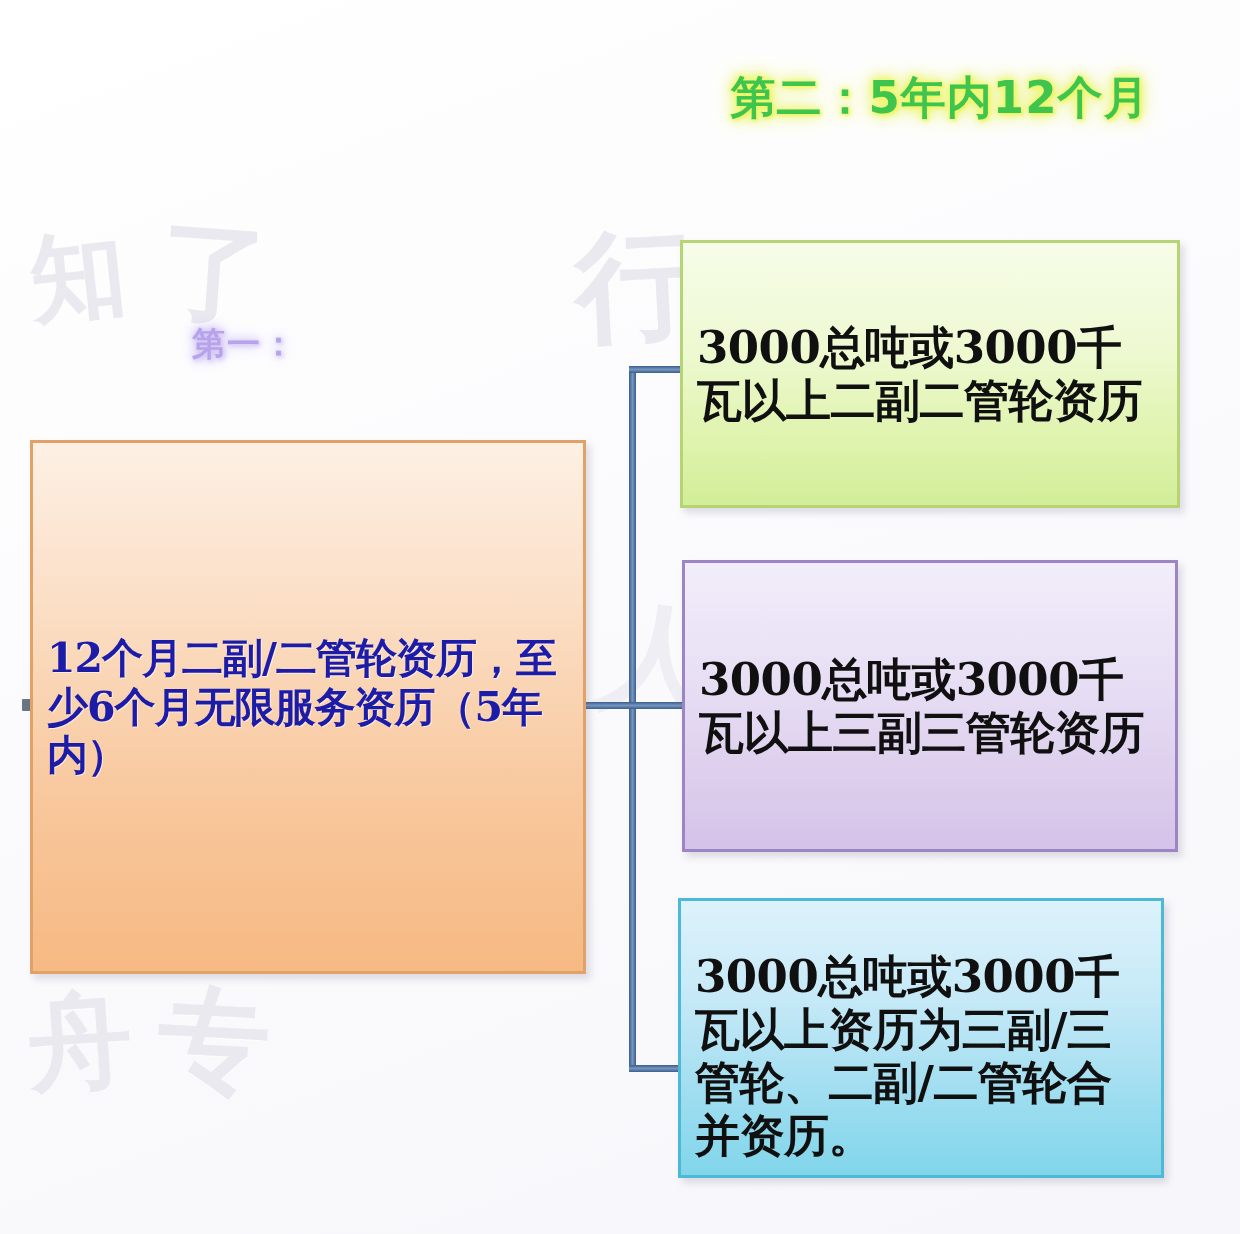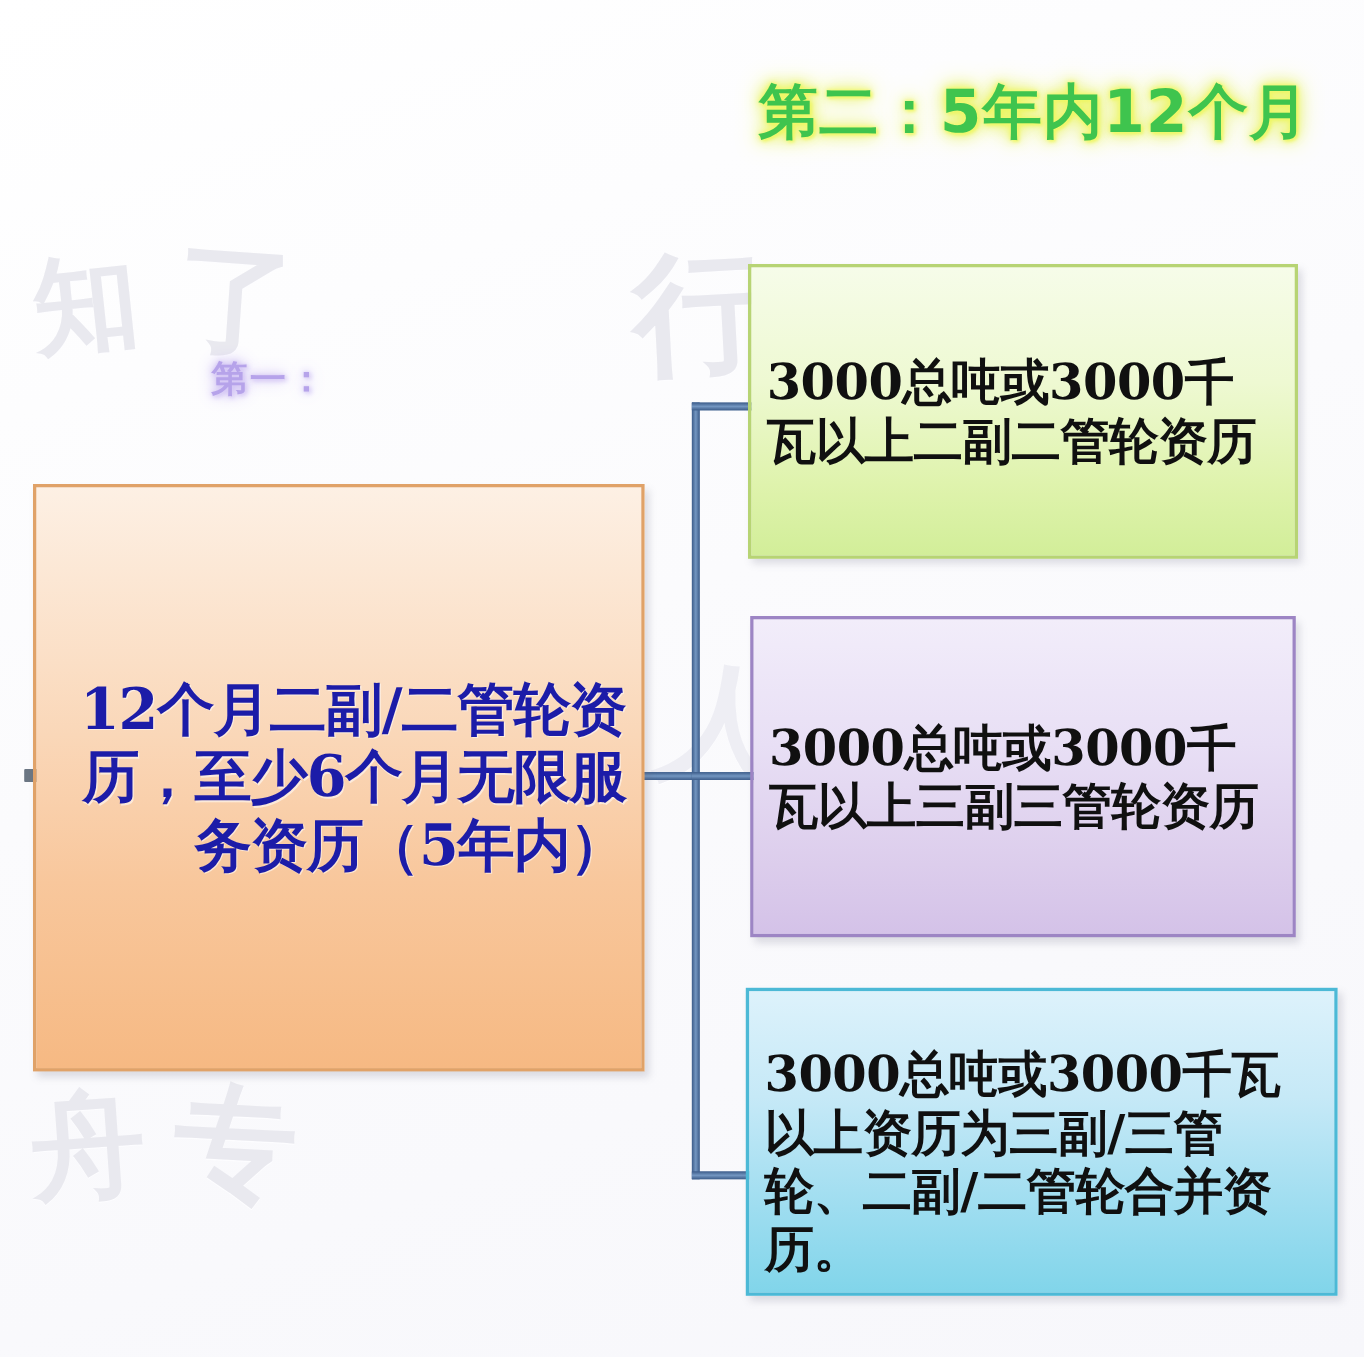--- a/index.html
+++ b/index.html
@@ -40,21 +40,21 @@
   .wm-6 { left: 158px; top: 985px; font-size: 112px; transform: rotate(3deg); }
   .wm-7 { left: 118px; top: 560px; font-size: 100px; transform: rotate(10deg); color:#f1f1f6;}
 
   
   .heading-green {
     position: absolute;
     left: 660px;
     top: 74px;
     width: 560px;
     text-align: center;
-    font-size: 54px;
+    font-size: 45px;
     font-weight: 700;
     letter-spacing: 1px;
     color: #3fc44e;
     font-family: "DejaVu Sans", "Liberation Sans", sans-serif;
     text-shadow:
       0 0 3px #f2f870,
       0 0 7px #eef766,
       0 0 14px #e9f45a,
       0 0 22px #e4f150,
       2px 2px 3px #f4fa82;
@@ -132,22 +132,22 @@
   #box-primary {
     left: 30px;
     top: 440px;
     width: 556px;
     height: 534px;
     border: 3px solid #e0a268;
     background: linear-gradient(to bottom, #fdf0e4 0%, #fbdfc6 30%, #f8c79c 68%, #f6b983 100%);
   }
   #box-primary .txt {
     color: #1c1ca8;
-    font-size: 52px;
-    text-align: right;
+    font-size: 41px;
+    text-align: left;
     letter-spacing: -1px;
     text-shadow: 1px 1px 0 rgba(255,255,255,0.55);
   }
 
   #box-green {
     left: 680px;
     top: 240px;
     width: 500px;
     height: 268px;
     border: 3px solid #b7d474;
@@ -158,21 +158,21 @@
     left: 682px;
     top: 560px;
     width: 496px;
     height: 292px;
     border: 3px solid #9d85c4;
     background: linear-gradient(to bottom, #f2edfa 0%, #e8dff5 40%, #dccdec 78%, #d4c2e8 100%);
   }
   #box-blue {
     left: 678px;
     top: 898px;
-    width: 538px;
+    width: 486px;
     height: 280px;
     border: 3px solid #4cb9d6;
     background: linear-gradient(to bottom, #ddf2fb 0%, #c6e9f7 35%, #9eddf0 72%, #81d5ea 100%);
   }
   .box-sub .txt {
     color: #101010;
     font-size: 45px;
     text-align: left;
     letter-spacing: -0.5px;
   }

